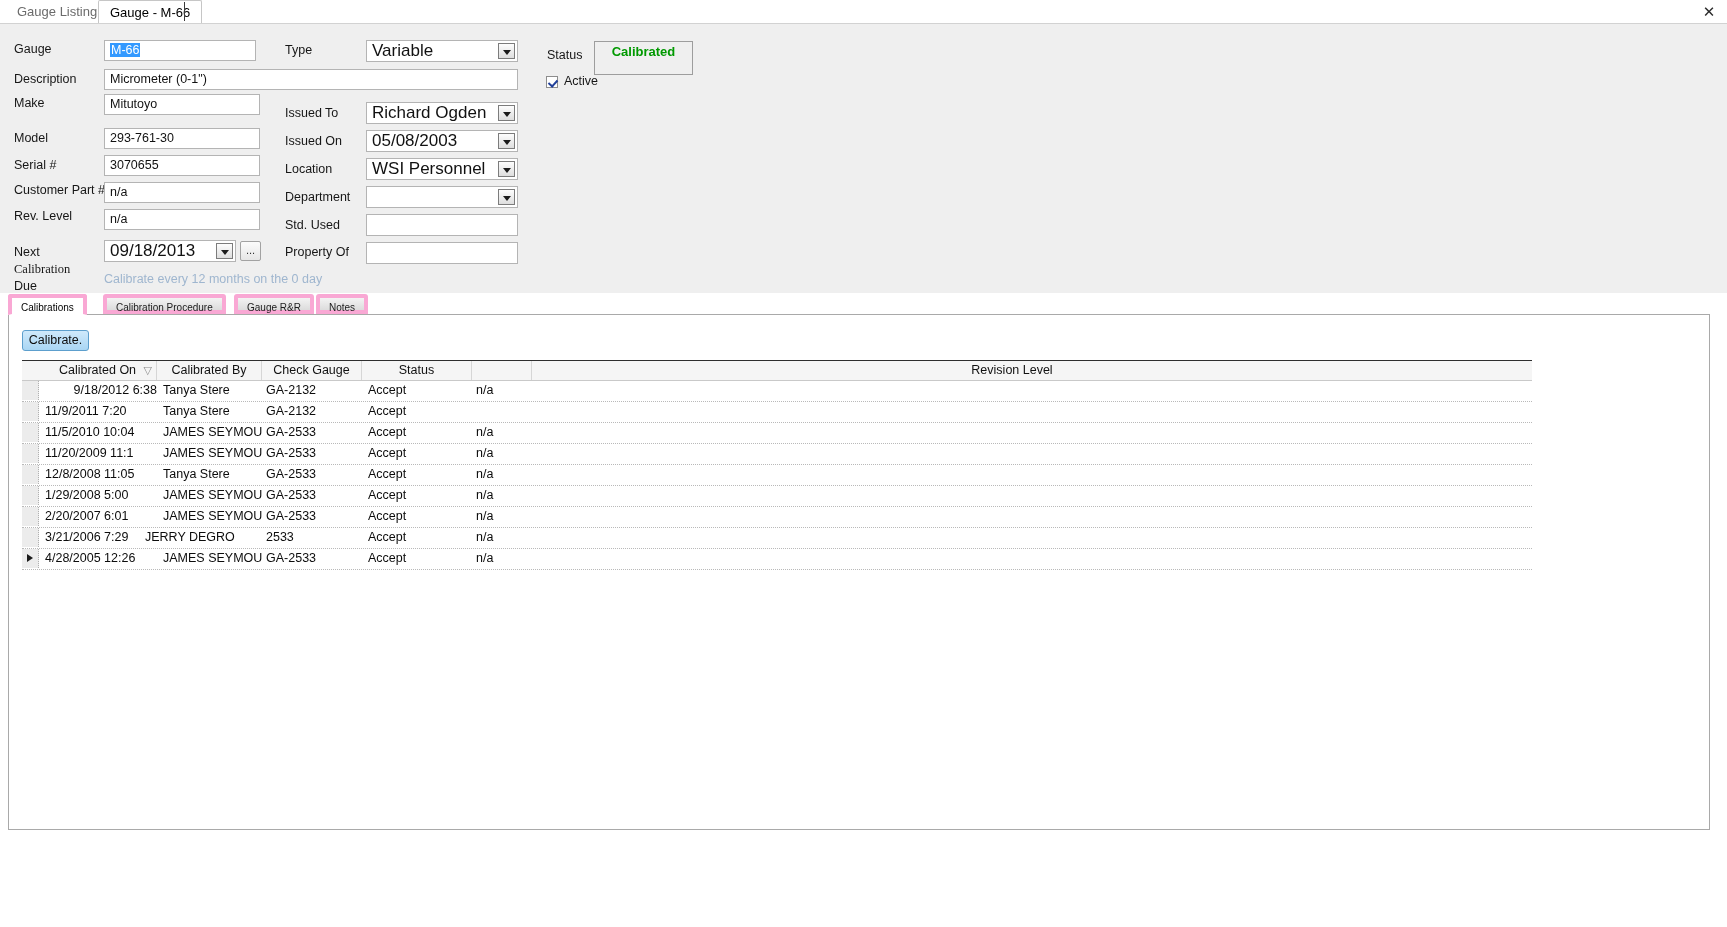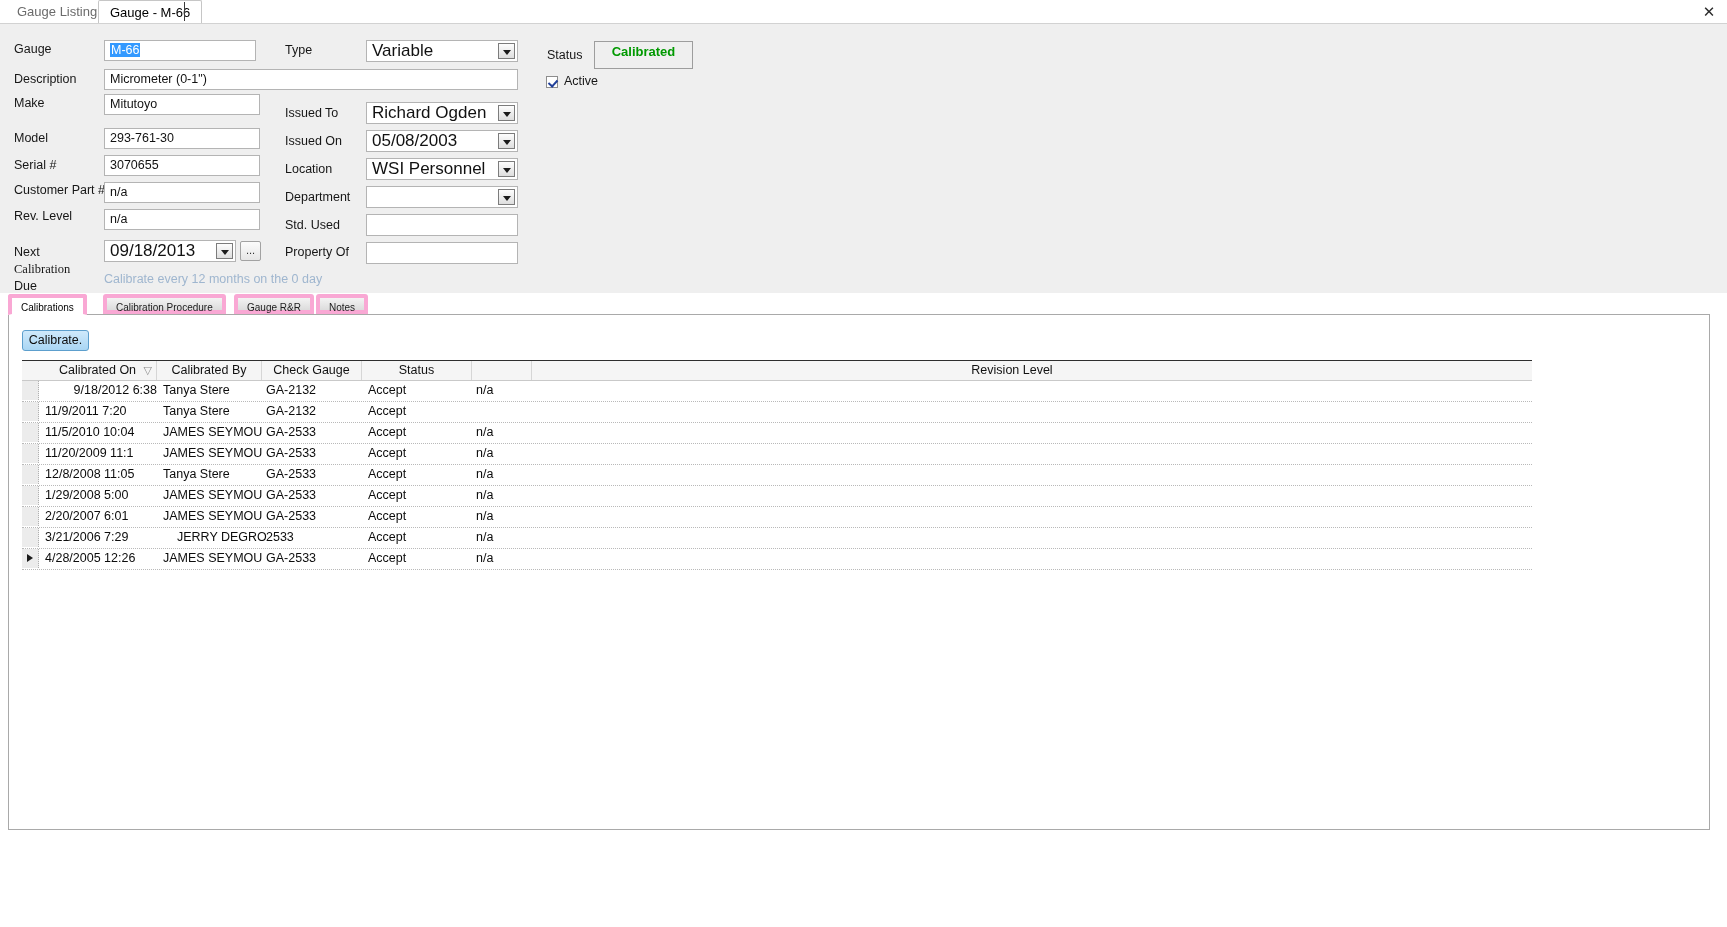--- a/index.html
+++ b/index.html
@@ -236,21 +236,21 @@
       <div class="cbtn"></div>
     </div>
     <div class="plainbox" style="left:366px;top:190px;width:152px;">
       <div class="ctext" style="right:4px;"></div>
     </div>
     <div class="plainbox" style="left:366px;top:218px;width:152px;">
       <div class="ctext" style="right:4px;"></div>
     </div>
 
     <div class="lbl" style="left:547px;top:24px;">Status</div>
-    <div class="statusbox" style="left:594px;top:17px;width:99px;height:28px;">Calibrated</div>
+    <div class="statusbox" style="left:594px;top:17px;width:99px;height:34px;">Calibrated</div>
 
     <div class="chkrow" style="left:546px;top:52px;">
       <div class="chk"></div>
       <div class="lbl" style="left:18px;top:-2px;">Active</div>
     </div>
   </div>
 
   <div class="innertabs">
     <div class="itab sel" style="left:0px;">
       <span>Calibrations</span>
@@ -339,21 +339,21 @@
           <div class="gc" style="left: 23px; width: 112px; text-align: left;">2/20/2007 6:01</div>
           <div class="gc" style="left: 141px; width: 99px; text-align: left;">JAMES SEYMOU</div>
           <div class="gc" style="left: 244px; width: 96px; text-align: left;">GA-2533</div>
           <div class="gc" style="left: 346px; width: 104px; text-align: left;">Accept</div>
           <div class="gc" style="left: 454px; width: 56px; text-align: left;">n/a</div>
           <div class="gc" style="left: 516px; width: 994px; text-align: left;"></div>
         </div>
         <div class="grow">
           <div class="sel-gutter"></div>
           <div class="gc" style="left: 23px; width: 112px; text-align: left;">3/21/2006 7:29</div>
-          <div class="gc" style="left: 155px; width: 99px; text-align: left;">JERRY DEGRO</div>
+          <div class="gc" style="left: 123px; width: 99px; text-align: left;">JERRY DEGRO</div>
           <div class="gc" style="left: 244px; width: 96px; text-align: left;">2533</div>
           <div class="gc" style="left: 346px; width: 104px; text-align: left;">Accept</div>
           <div class="gc" style="left: 454px; width: 56px; text-align: left;">n/a</div>
           <div class="gc" style="left: 516px; width: 994px; text-align: left;"></div>
         </div>
         <div class="grow">
           <div class="sel-gutter">
             <div class="arrow"></div>
           </div>
           <div class="gc" style="left: 23px; width: 112px; text-align: left;">4/28/2005 12:26</div>

